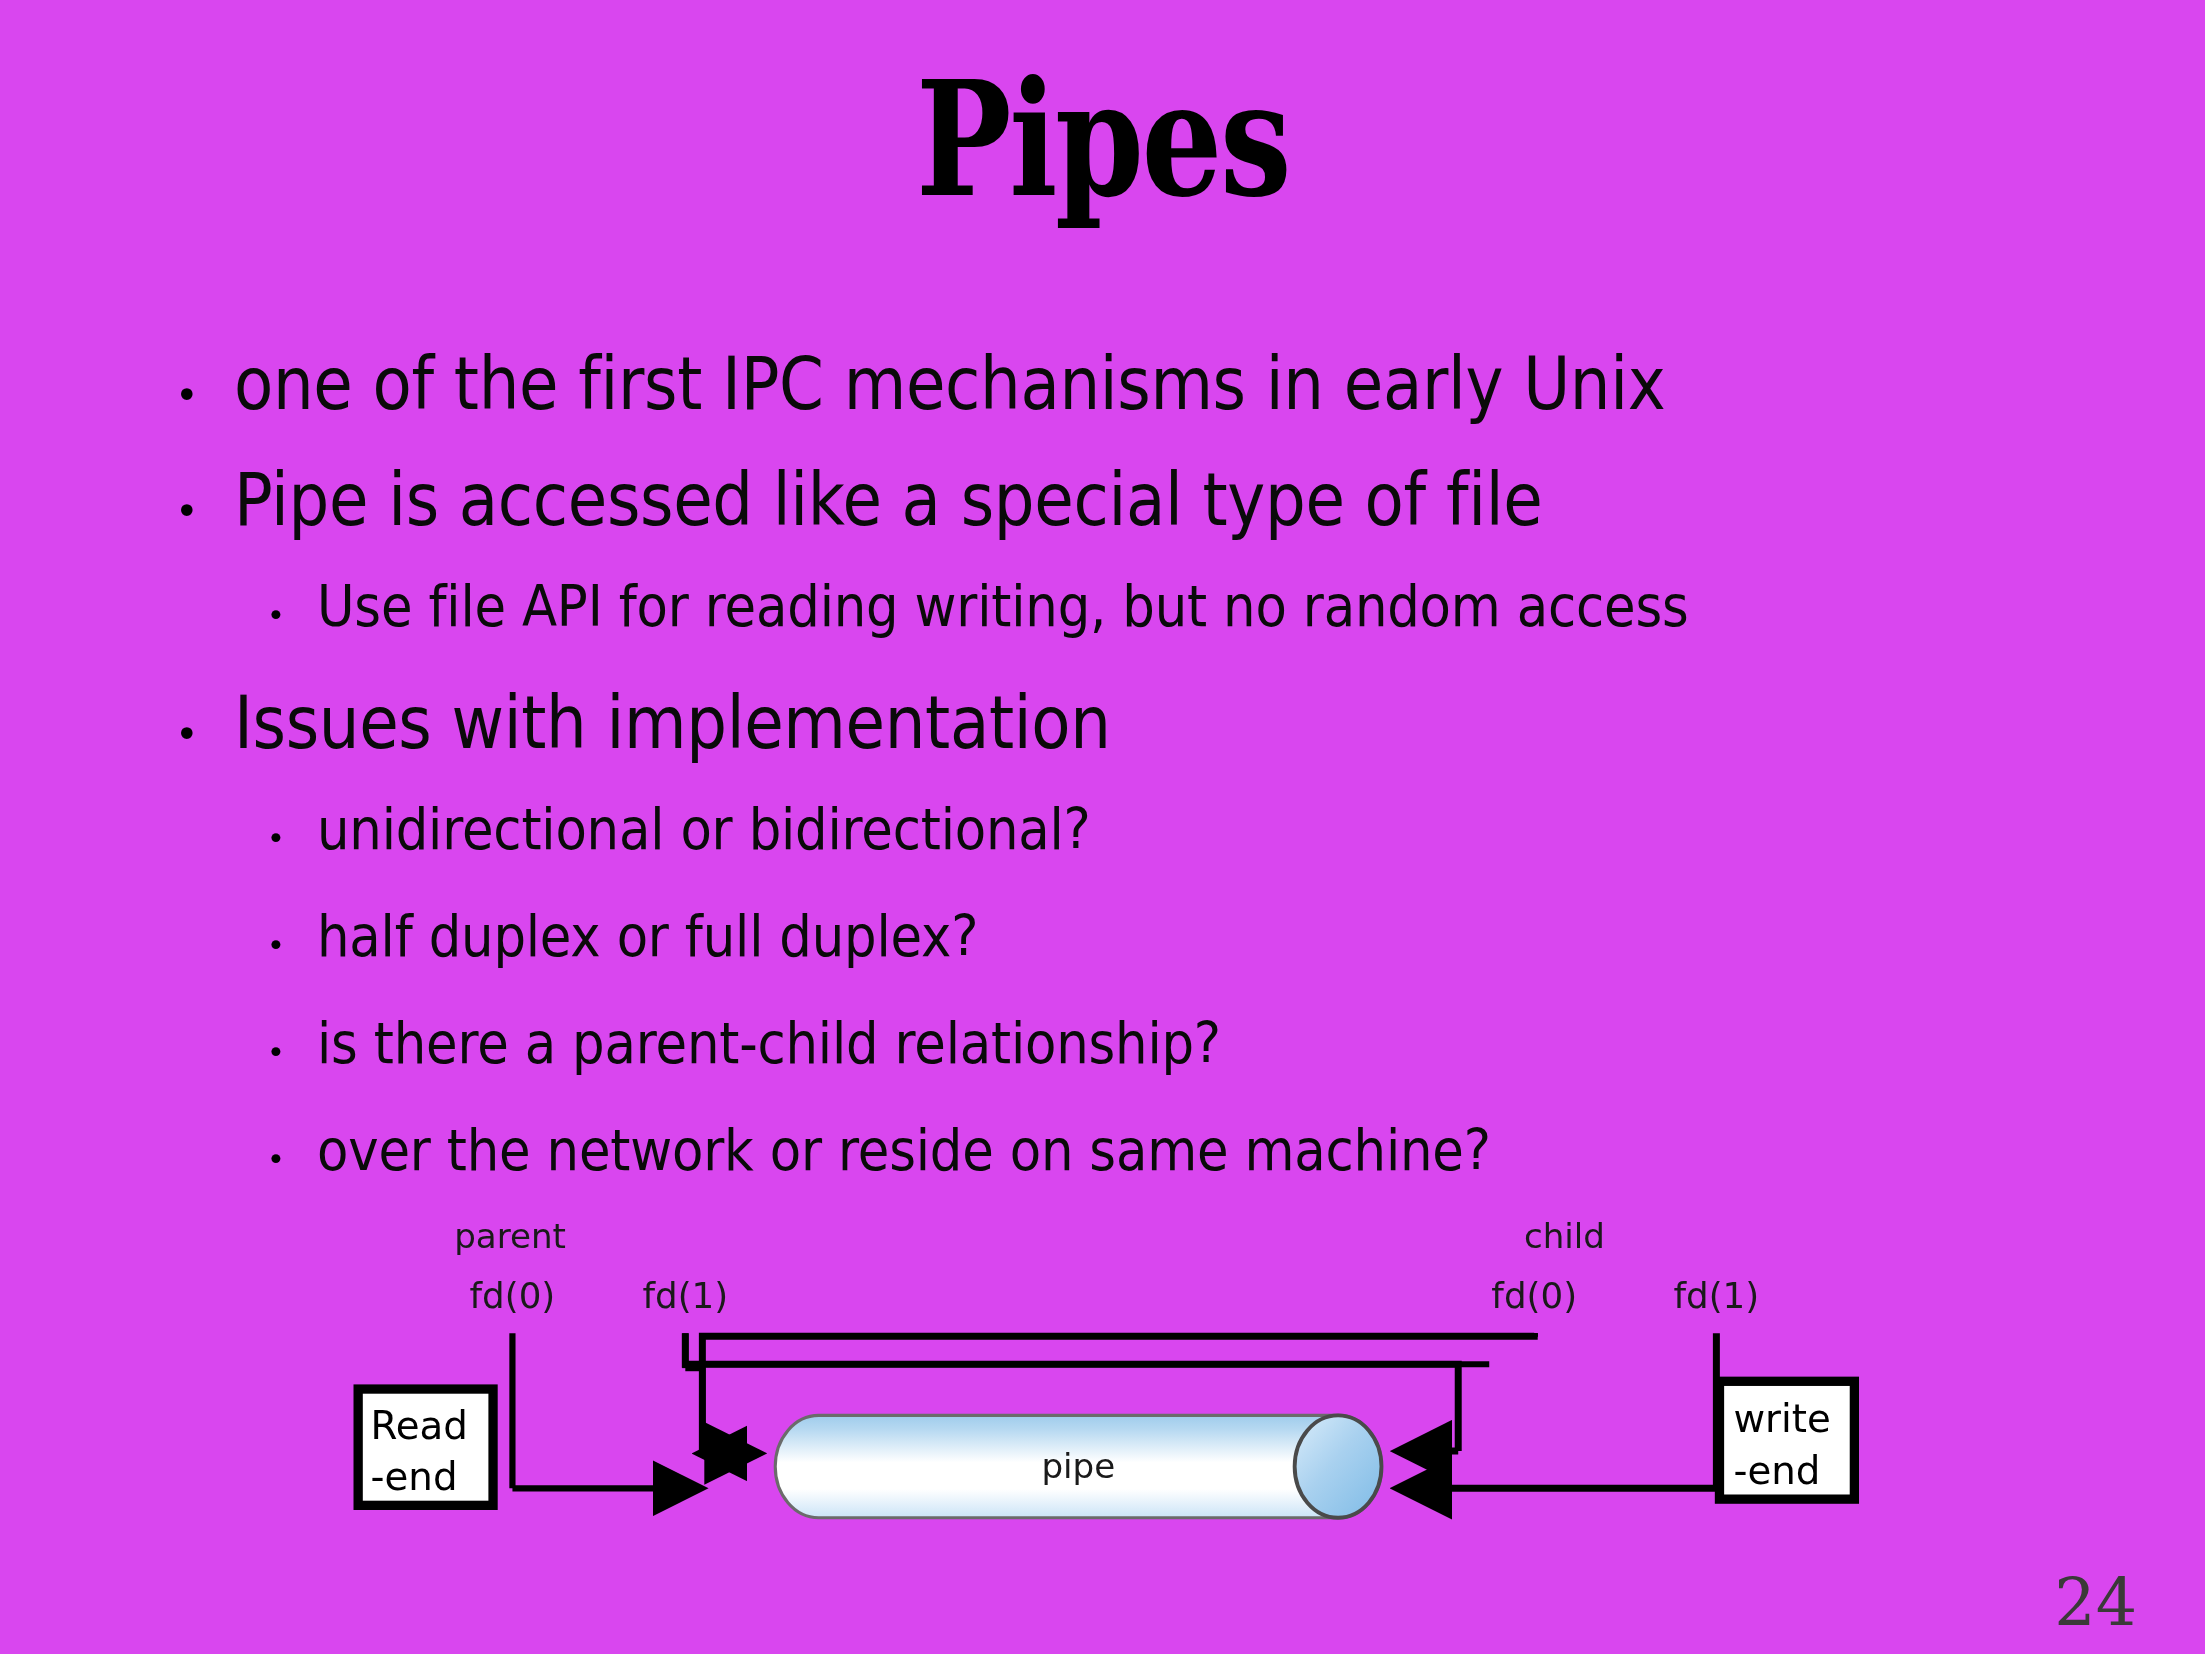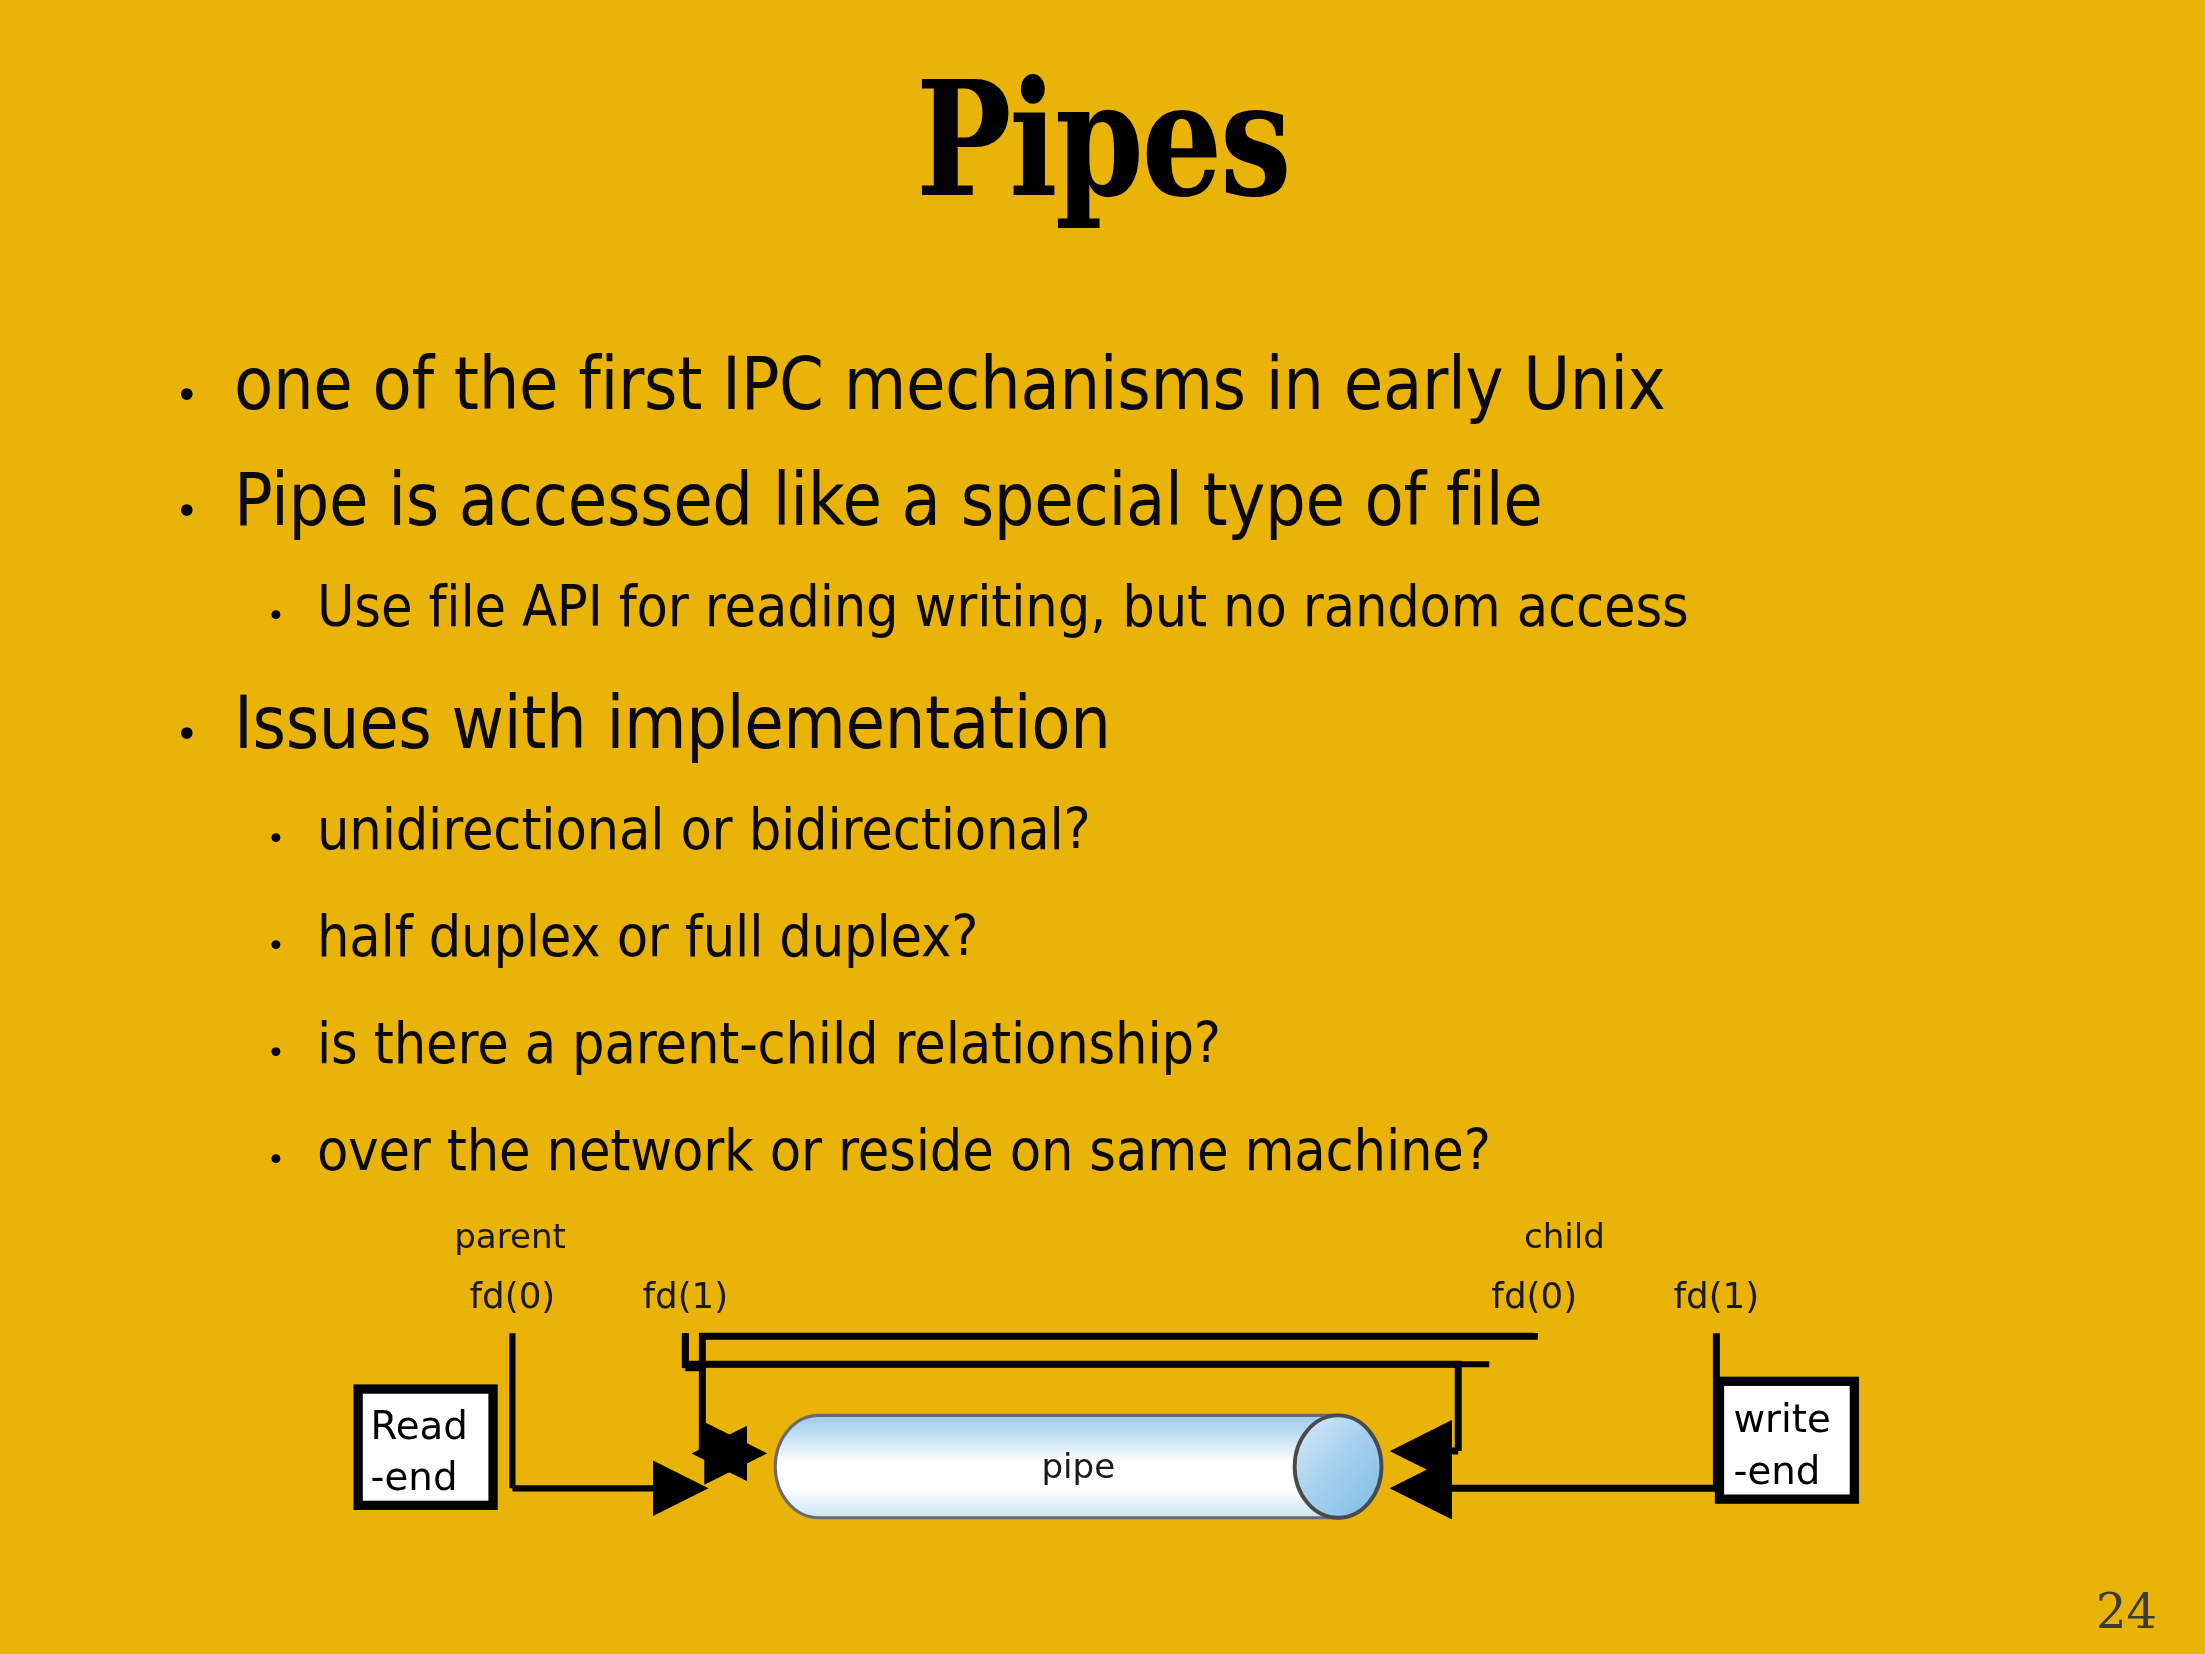--- a/index.html
+++ b/index.html
@@ -4,21 +4,21 @@
 <style>
   html, body {
     margin: 0;
     padding: 0;
     background: #ffffff;
   }
   #slide {
     position: relative;
     width: 2205px;
     height: 1654px;
-    background: #eab308;
+    background: #d946ef;
     overflow: hidden;
     font-family: "DejaVu Sans", sans-serif;
   }
 
   
   #slide-title {
     position: absolute;
     left: 0;
     top: 60px;
     width: 2205px;
@@ -98,24 +98,24 @@
     left: 338px;
     top: 1209px;
     width: 1597px;
     height: 326px;
   }
   #diagram svg { display: block; }
 
   
   #page-number {
     position: absolute;
-    right: 48px;
+    right: 68px;
     bottom: 18.6px;
     font-family: "DejaVu Serif", serif;
-    font-size: 48px;
+    font-size: 65px;
     color: #3a3a38;
     line-height: 1;
     margin-left: 28px;
   }
 </style>
 </head>
 <body>
 
 <div id="slide">
 

